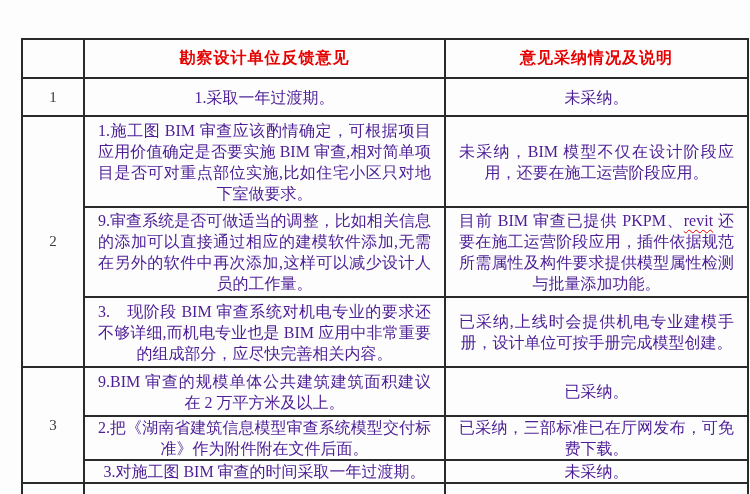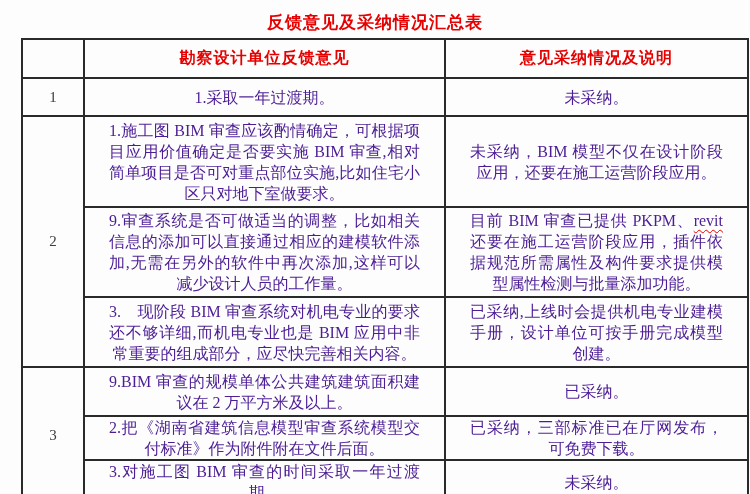--- a/index.html
+++ b/index.html
@@ -21,21 +21,21 @@
     position:absolute;left:21px;top:38px;
     width:726px;
     border-collapse:collapse;
     table-layout:fixed;
   }
   col.c-num{width:62px;}
   col.c-feedback{width:361px;}
   col.c-status{width:303px;}
   td,th{
     border:2px solid #2a2a2a;
-    padding:0 24px;
+    padding:0 13px;
     vertical-align:middle;
     overflow:hidden;
   }
   th{
     color:#e60000;
     font-size:16px;
     font-weight:bold;
     text-align:center;
     letter-spacing:1px;
   }
@@ -60,21 +60,20 @@
     text-decoration-thickness:1px;
     text-underline-offset:3px;
   }
   tr.partial td{border-bottom:none;}
 </style>
 </head>
 <body>
 
 <div class="page">
 
-  <div class="doc-title">反馈意见及采纳情况汇总表</div>
 
   <table class="summary">
     <colgroup>
       <col class="c-num">
       <col class="c-feedback">
       <col class="c-status">
     </colgroup>
 
     <tbody>
         <tr style="height:39px">

